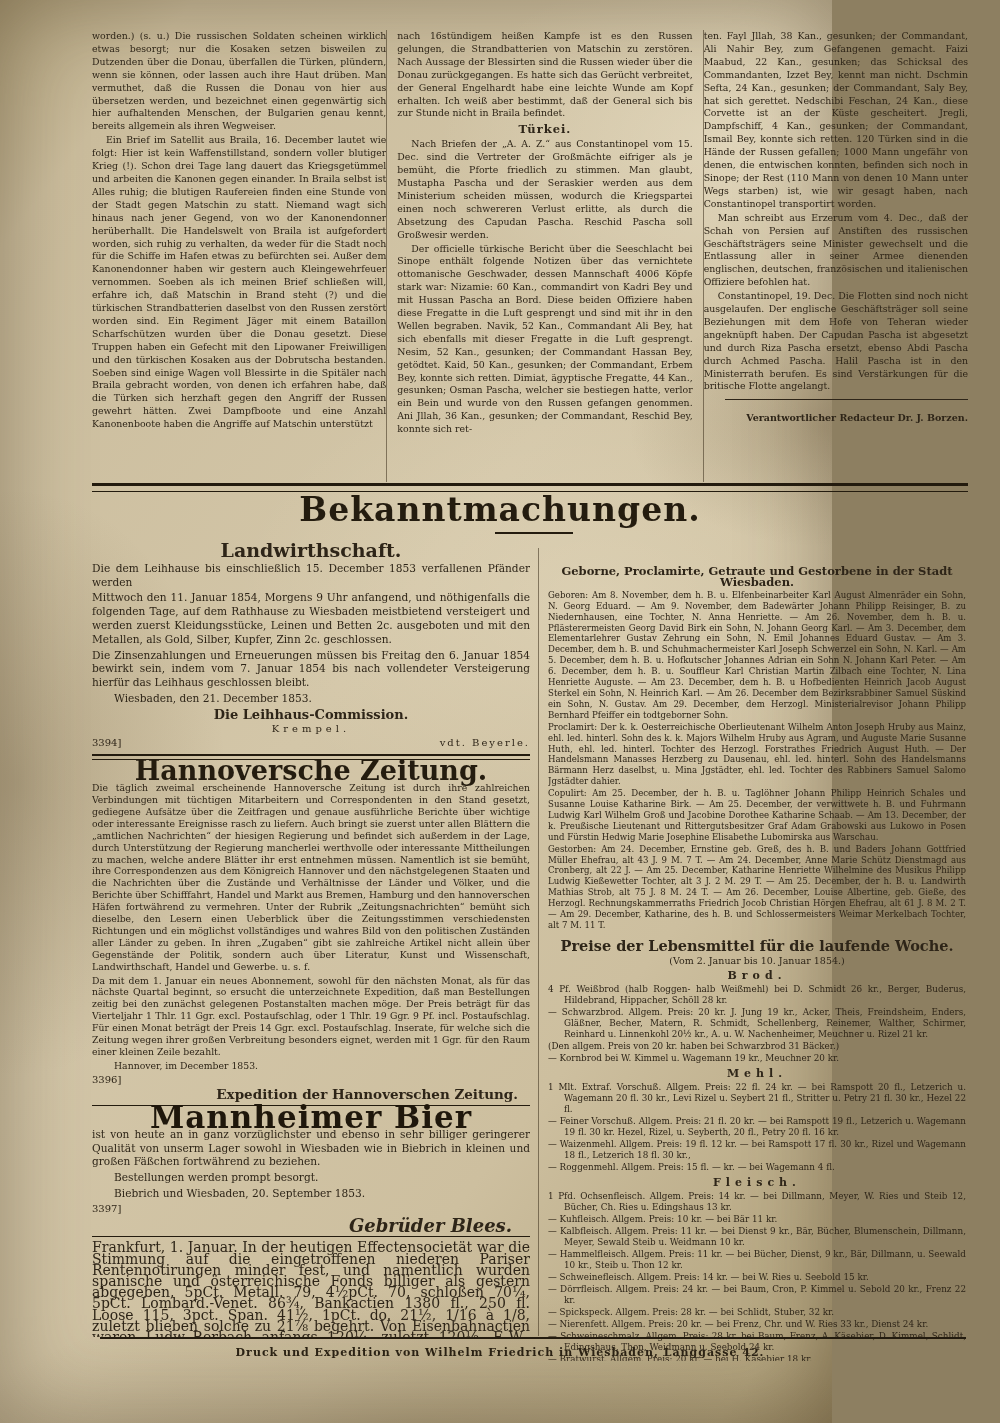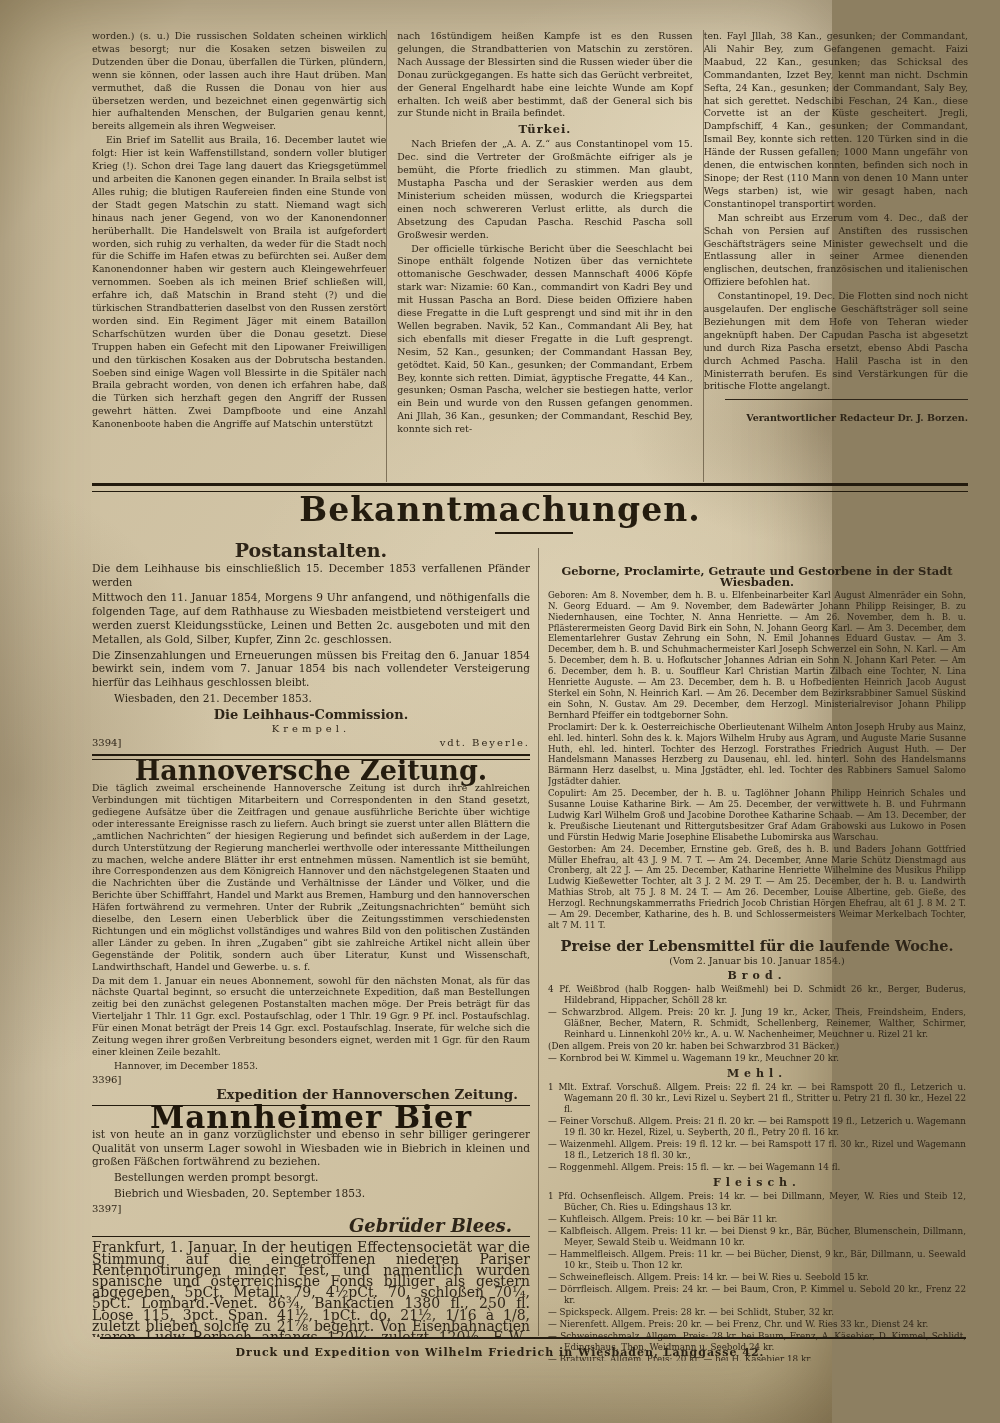--- a/index.html
+++ b/index.html
@@ -98,21 +98,21 @@
     </div>
   </div>
 
   <div class="hrule-main" style="top:483px;"></div>
 
   <div id="bek-title">Bekanntmachungen.</div>
   <div id="bek-underline"></div>
 
   <div id="ann-left">
     <div class="leih justify">
-      <div class="sec-head-md">Postanstalten.</div>
+      <div class="sec-head-md">Landwirthschaft.</div>
       <p>Die dem Leihhause bis einschließlich 15. December 1853 verfallenen Pfänder werden</p>
       <p>Mittwoch den 11. Januar 1854, Morgens 9 Uhr anfangend, und nöthigenfalls die folgenden Tage, auf dem Rathhause zu Wiesbaden meistbietend versteigert und werden zuerst Kleidungsstücke, Leinen und Betten 2c. ausgeboten und mit den Metallen, als Gold, Silber, Kupfer, Zinn 2c. geschlossen.</p>
       <p>Die Zinsenzahlungen und Erneuerungen müssen bis Freitag den 6. Januar 1854 bewirkt sein, indem vom 7. Januar 1854 bis nach vollendeter Versteigerung hierfür das Leihhaus geschlossen bleibt.</p>
       <p class="dateline">Wiesbaden, den 21. December 1853.</p>
       <div class="sig-center">Die Leihhaus-Commission.</div>
       <div class="sig-spaced">Krempel.</div>
       <div class="refline">
         <span>3394]</span>
         <span class="right">vdt. Beyerle.</span>
       </div>
@@ -171,21 +171,21 @@
       <p class="price-item">— Schwarzbrod. Allgem. Preis: 20 kr. J. Jung 19 kr., Acker, Theis, Freindsheim, Enders, Gläßner, Becher, Matern, R. Schmidt, Schellenberg, Reinemer, Walther, Schirmer, Reinhard u. Linnenkohl 20½ kr., A. u. W. Nachenheimer, Meuchner u. Rizel 21 kr.</p>
       <p class="price-item">(Den allgem. Preis von 20 kr. haben bei Schwarzbrod 31 Bäcker.)</p>
       <p class="price-item">— Kornbrod bei W. Kimmel u. Wagemann 19 kr., Meuchner 20 kr.</p>
     </div>
 
     <div>
       <div class="price-cat">Mehl.</div>
       <p class="price-item">1 Mlt. Extraf. Vorschuß. Allgem. Preis: 22 fl. 24 kr. — bei Ramspott 20 fl., Letzerich u. Wagemann 20 fl. 30 kr., Levi Rizel u. Seybert 21 fl., Stritter u. Petry 21 fl. 30 kr., Hezel 22 fl.</p>
       <p class="price-item">— Feiner Vorschuß. Allgem. Preis: 21 fl. 20 kr. — bei Ramspott 19 fl., Letzerich u. Wagemann 19 fl. 30 kr. Hezel, Rizel, u. Seyberth, 20 fl., Petry 20 fl. 16 kr.</p>
       <p class="price-item">— Waizenmehl. Allgem. Preis: 19 fl. 12 kr. — bei Ramspott 17 fl. 30 kr., Rizel und Wagemann 18 fl., Letzerich 18 fl. 30 kr.,</p>
-      <p class="price-item">— Roggenmehl. Allgem. Preis: 15 fl. — kr. — bei Wagemann 14 fl.</p>
+      <p class="price-item">— Roggenmehl. Allgem. Preis: 15 fl. — kr. — bei Wagemann 4 fl.</p>
     </div>
 
     <div>
       <div class="price-cat">Fleisch.</div>
       <p class="price-item">1 Pfd. Ochsenfleisch. Allgem. Preis: 14 kr. — bei Dillmann, Meyer, W. Ries und Steib 12, Bücher, Ch. Ries u. Edingshaus 13 kr.</p>
       <p class="price-item">— Kuhfleisch. Allgem. Preis: 10 kr. — bei Bär 11 kr.</p>
       <p class="price-item">— Kalbfleisch. Allgem. Preis: 11 kr. — bei Dienst 9 kr., Bär, Bücher, Blumenschein, Dillmann, Meyer, Sewald Steib u. Weidmann 10 kr.</p>
       <p class="price-item">— Hammelfleisch. Allgem. Preis: 11 kr. — bei Bücher, Dienst, 9 kr., Bär, Dillmann, u. Seewald 10 kr., Steib u. Thon 12 kr.</p>
       <p class="price-item">— Schweinefleisch. Allgem. Preis: 14 kr. — bei W. Ries u. Seebold 15 kr.</p>
       <p class="price-item">— Dörrfleisch. Allgem. Preis: 24 kr. — bei Baum, Cron, P. Kimmel u. Sebold 20 kr., Frenz 22 kr.</p>

